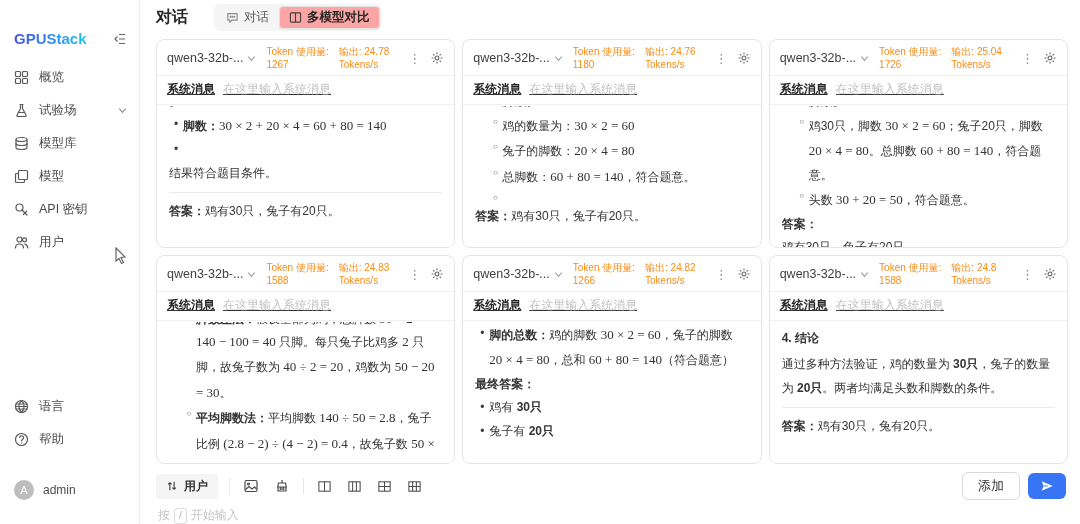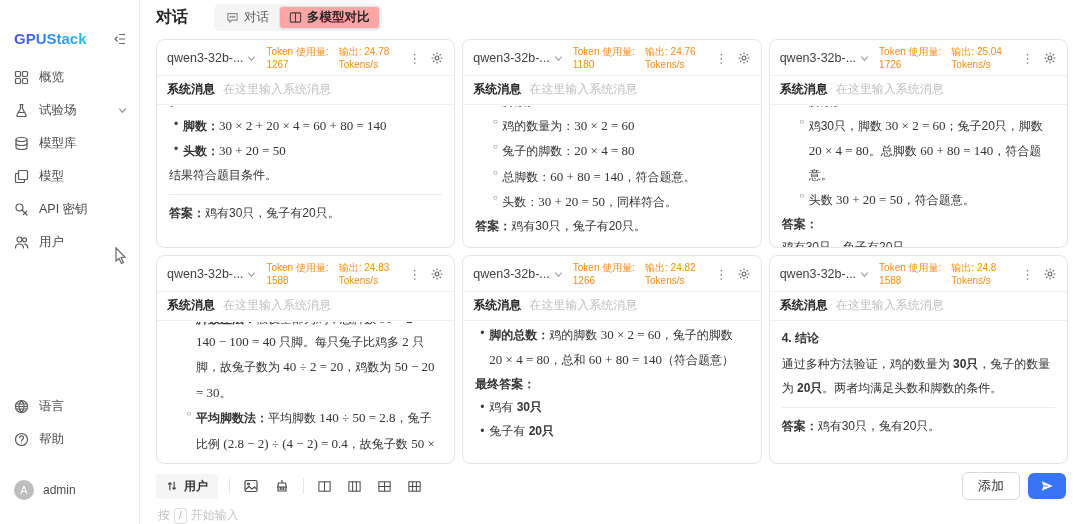--- a/index.html
+++ b/index.html
@@ -32,21 +32,21 @@
 .seg-item.active { background:#fca5a5; border:1px solid #e3e3e3; font-weight:700; color:#262626; box-shadow:0 1px 2px rgba(0,0,0,.05); padding:2px 9px; }
 
 
 .cards { flex:1; display:grid; grid-template-columns:repeat(3,1fr); grid-template-rows:repeat(2,1fr); gap:7px; min-height:0; }
 .card { border:1px solid #e5e5e5; border-radius:8px; display:flex; flex-direction:column; overflow:hidden; background:#fff; min-height:0; }
 .card-header { display:flex; align-items:center; padding:5px 10px 4px; border-bottom:1px solid #f0f0f0; gap:10px; }
 .model-select { display:flex; align-items:center; gap:4px; font-size:12.5px; color:#404040; white-space:nowrap; cursor:pointer; }
 .stat { font-size:10px; line-height:1.3; color:#fa8c16; white-space:nowrap; }
 .card-actions { margin-left:auto; display:flex; align-items:center; gap:9px; color:#595959; }
 .dots { font-size:13px; letter-spacing:0; cursor:pointer; color:#8c8c8c; }
-.sysrow { display:flex; gap:8px; padding:5px 10px 6px; border-bottom:1px solid #f0f0f0; font-size:12px; align-items:baseline; cursor:text; }
+.sysrow { display:flex; gap:8px; padding:5px 10px 6px; border-bottom:1px solid #f0f0f0; font-size:12px; align-items:baseline; cursor:text;text-decoration:underline; }
 .sys-label { font-weight:700; color:#262626; white-space:nowrap; }
 .sys-ph { color:#bfbfbf; white-space:nowrap; overflow:hidden; }
 .content { flex:1; padding:1px 12px 6px; overflow:hidden; font-size:12px; line-height:1.95; color:#333; }
 
 .line { display:flex; }
 .marker { flex:0 0 14px; text-align:center; color:#404040; }
 .marker.circ { font-size:8px; transform:translateY(1px); color:#595959; }
 .lv1 { margin-left:13px; }
 .cont { margin-left:27px; display:block; }
 .ltext { min-width:0; }
@@ -232,21 +232,20 @@
               <div class="clipped-inner">
                 <span class="ltext"><span class="b">验证</span></span>
               </div>
             </div>
             <div class="line">
               <span class="marker">•</span>
               <span class="ltext"><span class="b">脚数：</span><span class="math">30 × 2 + 20 × 4 = 60 + 80 = 140</span></span>
             </div>
             <div class="line">
               <span class="marker">•</span>
-              <span class="ltext"><span class="b">头数：</span><span class="math">30 + 20 = 50</span></span>
             </div>
             <div class="line">
               <span class="ltext"><span>结果符合题目条件。</span></span>
             </div>
             <div class="divider"></div>
             <div class="line">
               <span class="ltext"><span class="b">答案：</span><span>鸡有30只，兔子有20只。</span></span>
             </div>
           </div>
   </section>
@@ -289,21 +288,20 @@
             <div class="line lv1">
               <span class="marker circ">○</span>
               <span class="ltext"><span>兔子的脚数：</span><span class="math">20 × 4 = 80</span></span>
             </div>
             <div class="line lv1">
               <span class="marker circ">○</span>
               <span class="ltext"><span>总脚数：</span><span class="math">60 + 80 = 140</span><span>，符合题意。</span></span>
             </div>
             <div class="line lv1">
               <span class="marker circ">○</span>
-              <span class="ltext"><span>头数：</span><span class="math">30 + 20 = 50</span><span>，同样符合。</span></span>
             </div>
             <div class="line">
               <span class="ltext"><span class="b">答案：</span><span>鸡有30只，兔子有20只。</span></span>
             </div>
           </div>
   </section>
 
   <section class="card">
     <div class="card-header">
       <span class="model-select">

